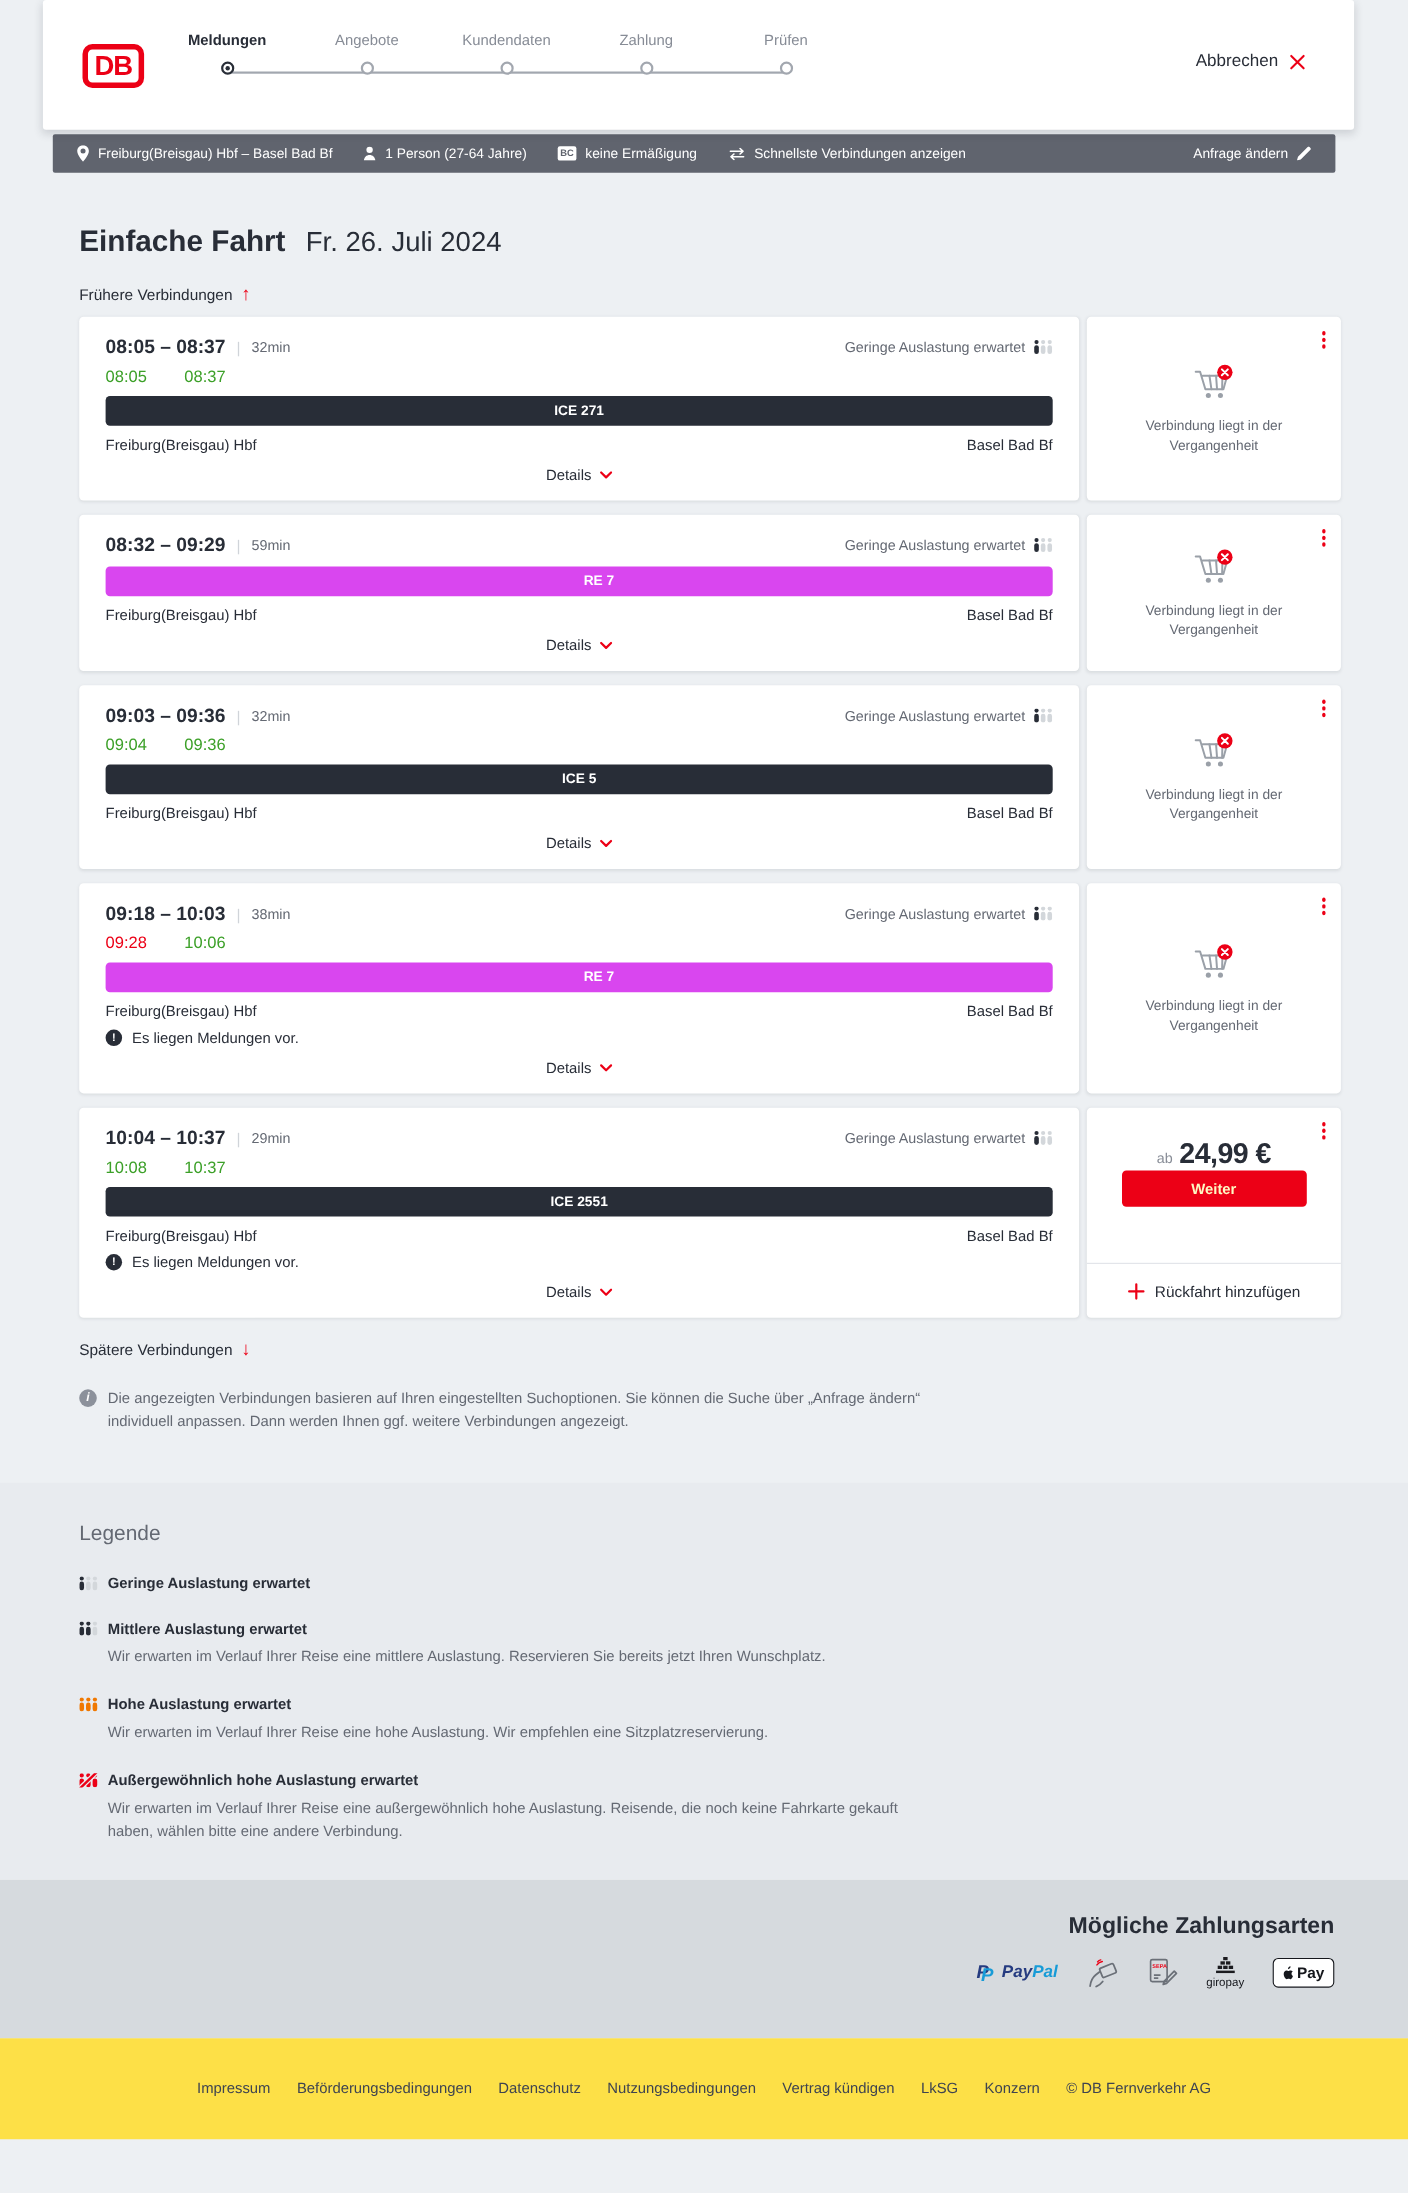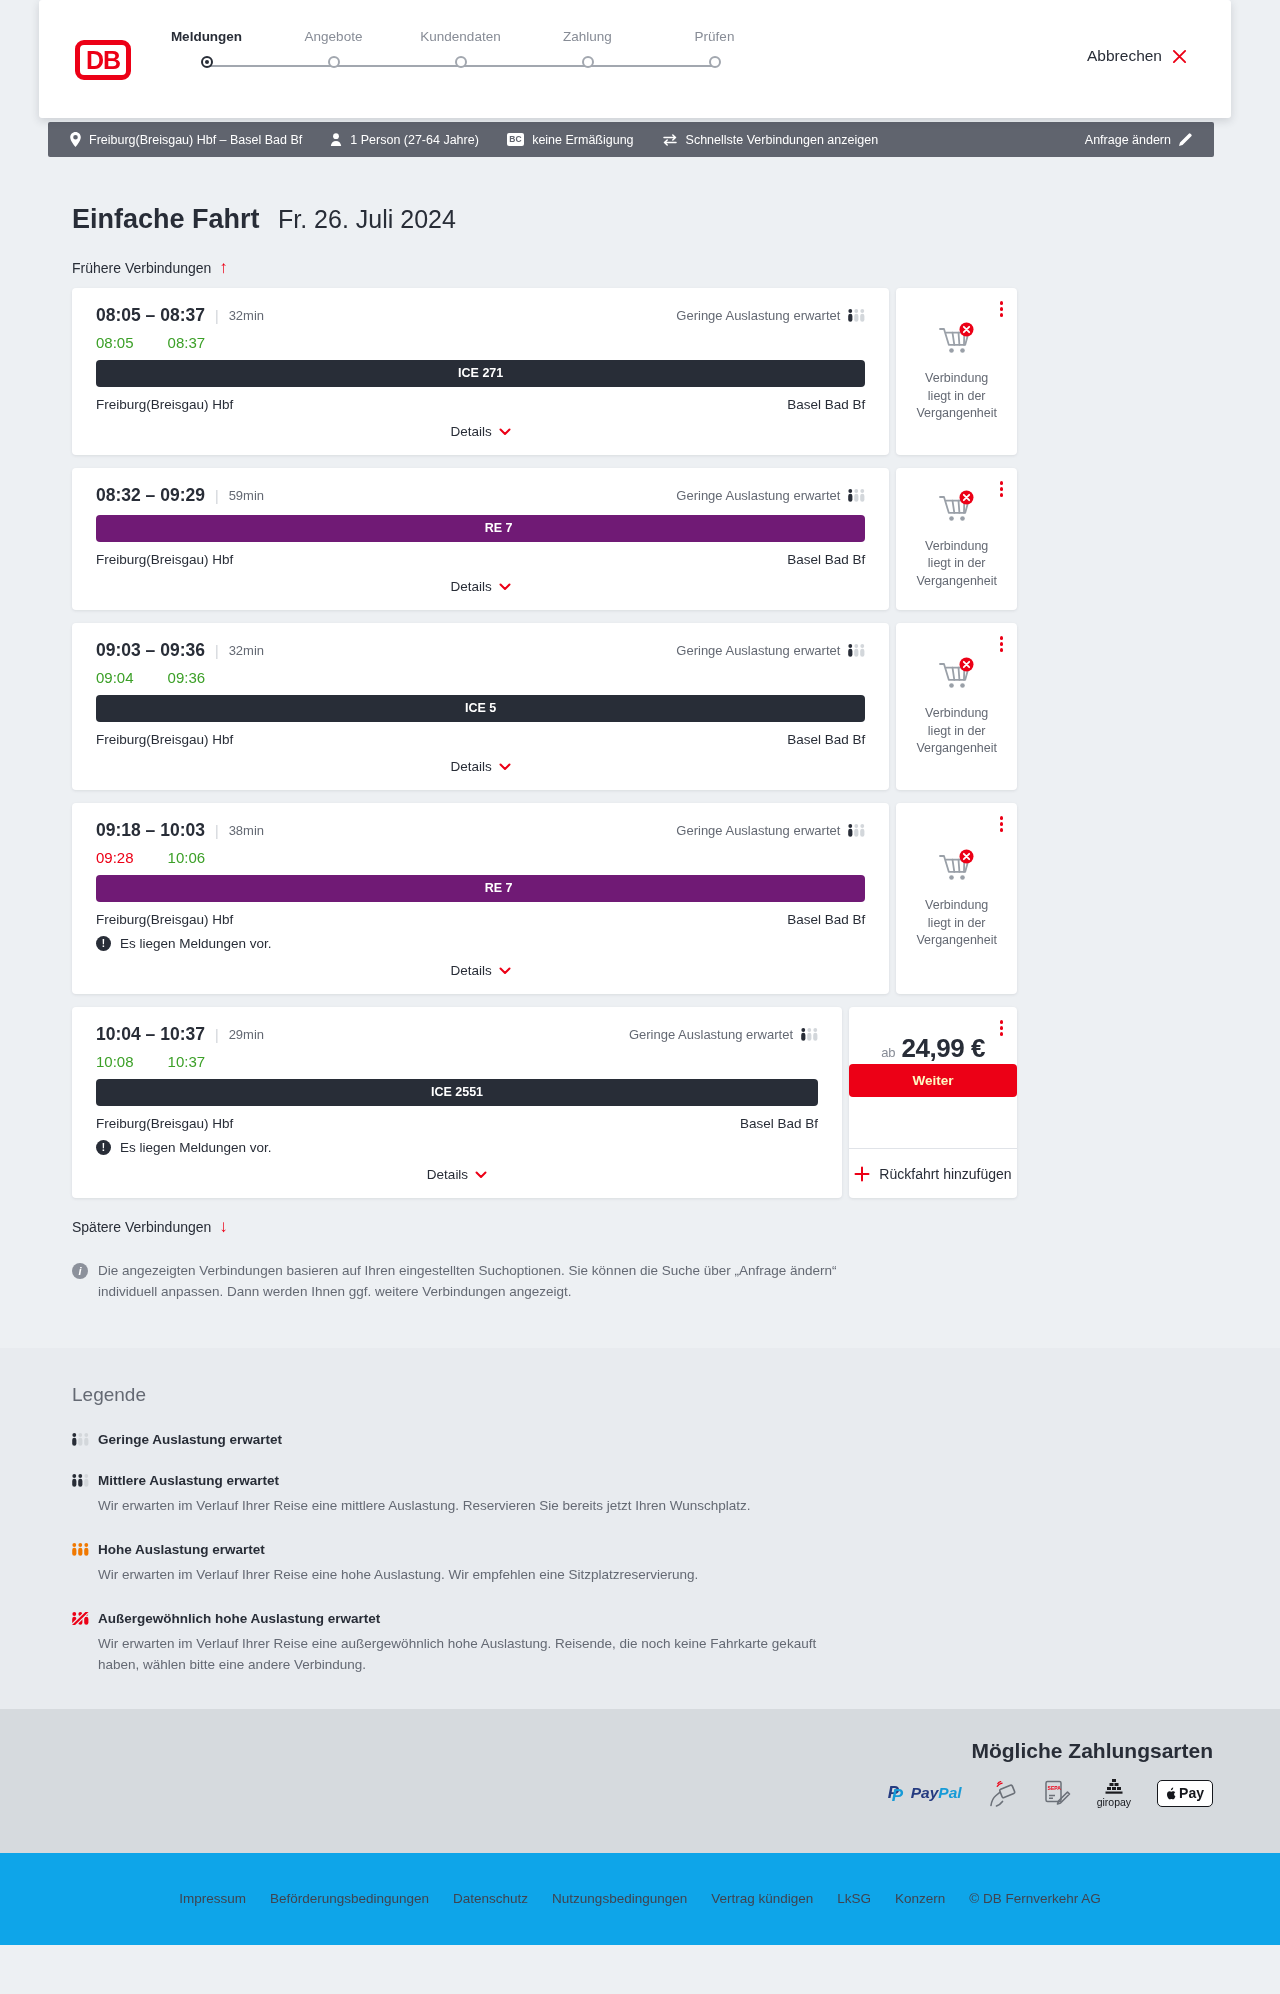--- a/index.html
+++ b/index.html
@@ -52,21 +52,21 @@
     margin:4px 0 0 48px; width:1166px; height:35px;
     background:#60646e; border-radius:2px;
     display:flex; align-items:center; gap:28px;
     padding:0 22px; color:#fff; font-size:12.5px;
   }
   .sb-item { display:flex; align-items:center; gap:8px; white-space:nowrap; }
   .bc-badge { background:#fff; color:#60646e; font-size:8.5px; font-weight:700; border-radius:2px; padding:2px 2.5px; line-height:1; }
   .sb-edit { margin-left:auto; display:flex; align-items:center; gap:8px; cursor:pointer; }
 
   
-  .content { margin-left:72px; width:945px; }
+  .content { margin-left:72px; width:1147px; }
   .title-row { padding-top:47px; }
   .title-row h1 { display:inline; font-size:27px; margin:0; }
   .title-row .date { font-size:25px; margin-left:14px; font-weight:400; }
   .pager { display:flex; align-items:center; gap:8px; margin-top:24px; font-size:14px; width:max-content; cursor:pointer; }
   .pager.later { margin-top:20px; }
   .pager .arrow { color:#ec0016; font-size:17px; font-weight:700; line-height:1; }
 
   .rows { margin-top:12px; }
   .conn-row { display:flex; gap:7px; margin-bottom:13px; align-items:stretch; }
   .conn-card {
@@ -80,21 +80,21 @@
   .duration { font-size:13px; color:#646973; }
   .occ { margin-left:auto; display:flex; align-items:center; gap:8px; font-size:13px; color:#646973; }
   .rt-times { margin-top:8px; font-size:15px; display:flex; gap:34px; }
   .t.ok { color:#3ca028; }
   .t.delay { color:#ec0016; }
   .train-bar {
     margin-top:9px; height:27px; line-height:27px; border-radius:4px;
     text-align:center; color:#fff; font-size:12.5px; font-weight:700;
   }
   .train-bar.ice { background:#282d37; }
-  .train-bar.re  { background:#701a75;padding-left:36px; }
+  .train-bar.re  { background:#d946ef;padding-left:36px; }
   .stations { display:flex; justify-content:space-between; margin-top:10px; font-size:13.5px; }
   .msg { display:flex; align-items:center; gap:9px; margin-top:9px; font-size:13.5px; }
   .warn-icon {
     width:15px; height:15px; border-radius:50%; background:#282d37; color:#fff;
     font-size:10px; font-weight:700; display:flex; align-items:center; justify-content:center;
   }
   .details {
     display:flex; justify-content:center; align-items:center; gap:7px;
     padding:12px 6px 10px; font-size:13.5px; cursor:pointer; width:max-content; margin:0 auto;
   }
@@ -163,21 +163,21 @@
   .giropay { display:flex; flex-direction:column; align-items:center; gap:1px; }
   .giropay-label { font-size:10.5px; color:#15171c; }
   .applepay {
     background:#fff; border:1.5px solid #15171c; border-radius:5px;
     height:27px; padding:0 8px; display:flex; align-items:center; gap:3px;
   }
   .applepay span { font-size:14px; font-weight:700; color:#15171c; }
 
   
   .footer {
-    background:#0ea5e9; height:92px;
+    background:#fde047; height:92px;
     display:flex; align-items:center; justify-content:center; gap:24px;
     font-size:13.5px; color:#3f4450;
   }
   .footer .flink { cursor:pointer; }
 </style>
 </head>
 <body>
 
 <div class="page">
 

